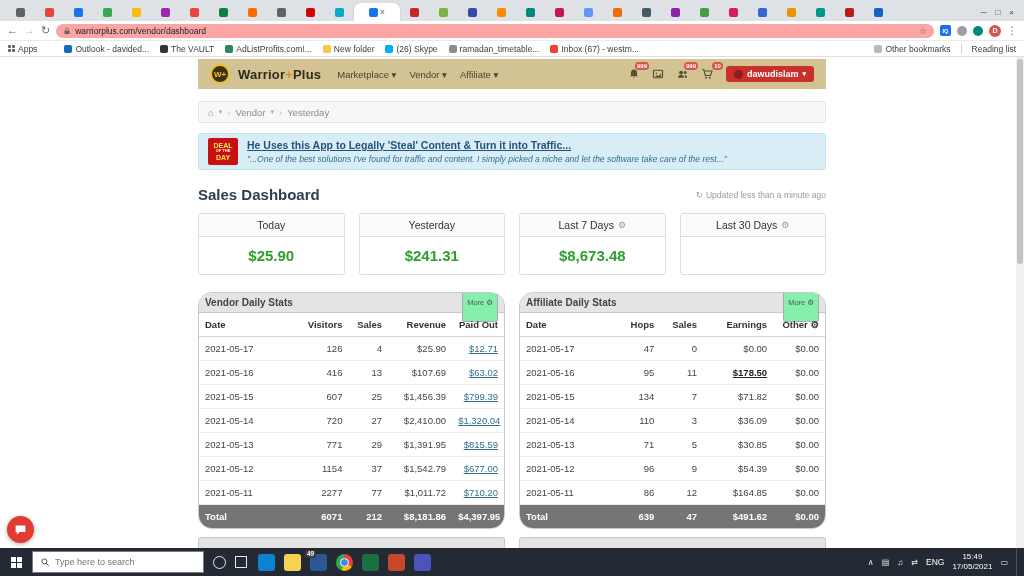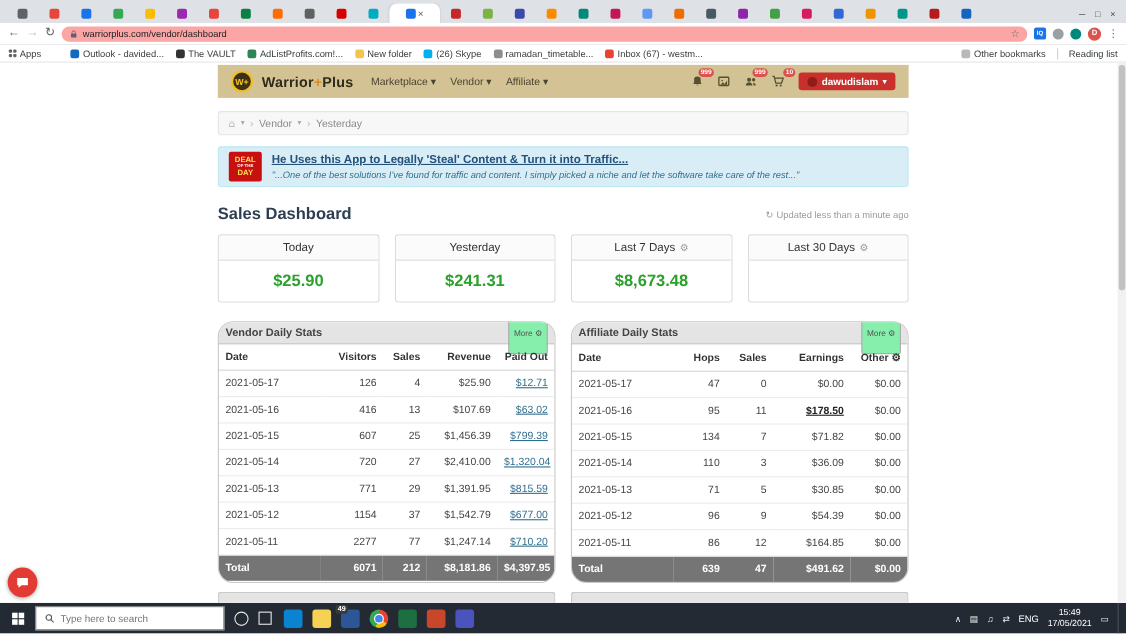--- a/index.html
+++ b/index.html
@@ -464,21 +464,21 @@
                   <td>2021-05-12</td>
                   <td>1154</td>
                   <td>37</td>
                   <td>$1,542.79</td>
                   <td class="linkcell">$677.00</td>
                 </tr>
                 <tr>
                   <td>2021-05-11</td>
                   <td>2277</td>
                   <td>77</td>
-                  <td>$1,247.14</td>
+                  <td>$1,011.72</td>
                   <td class="linkcell">$710.20</td>
                 </tr>
                 <tr class="total">
                   <td>Total</td>
                   <td>6071</td>
                   <td>212</td>
                   <td>$8,181.86</td>
                   <td>$4,397.95</td>
                 </tr>
               </tbody>

